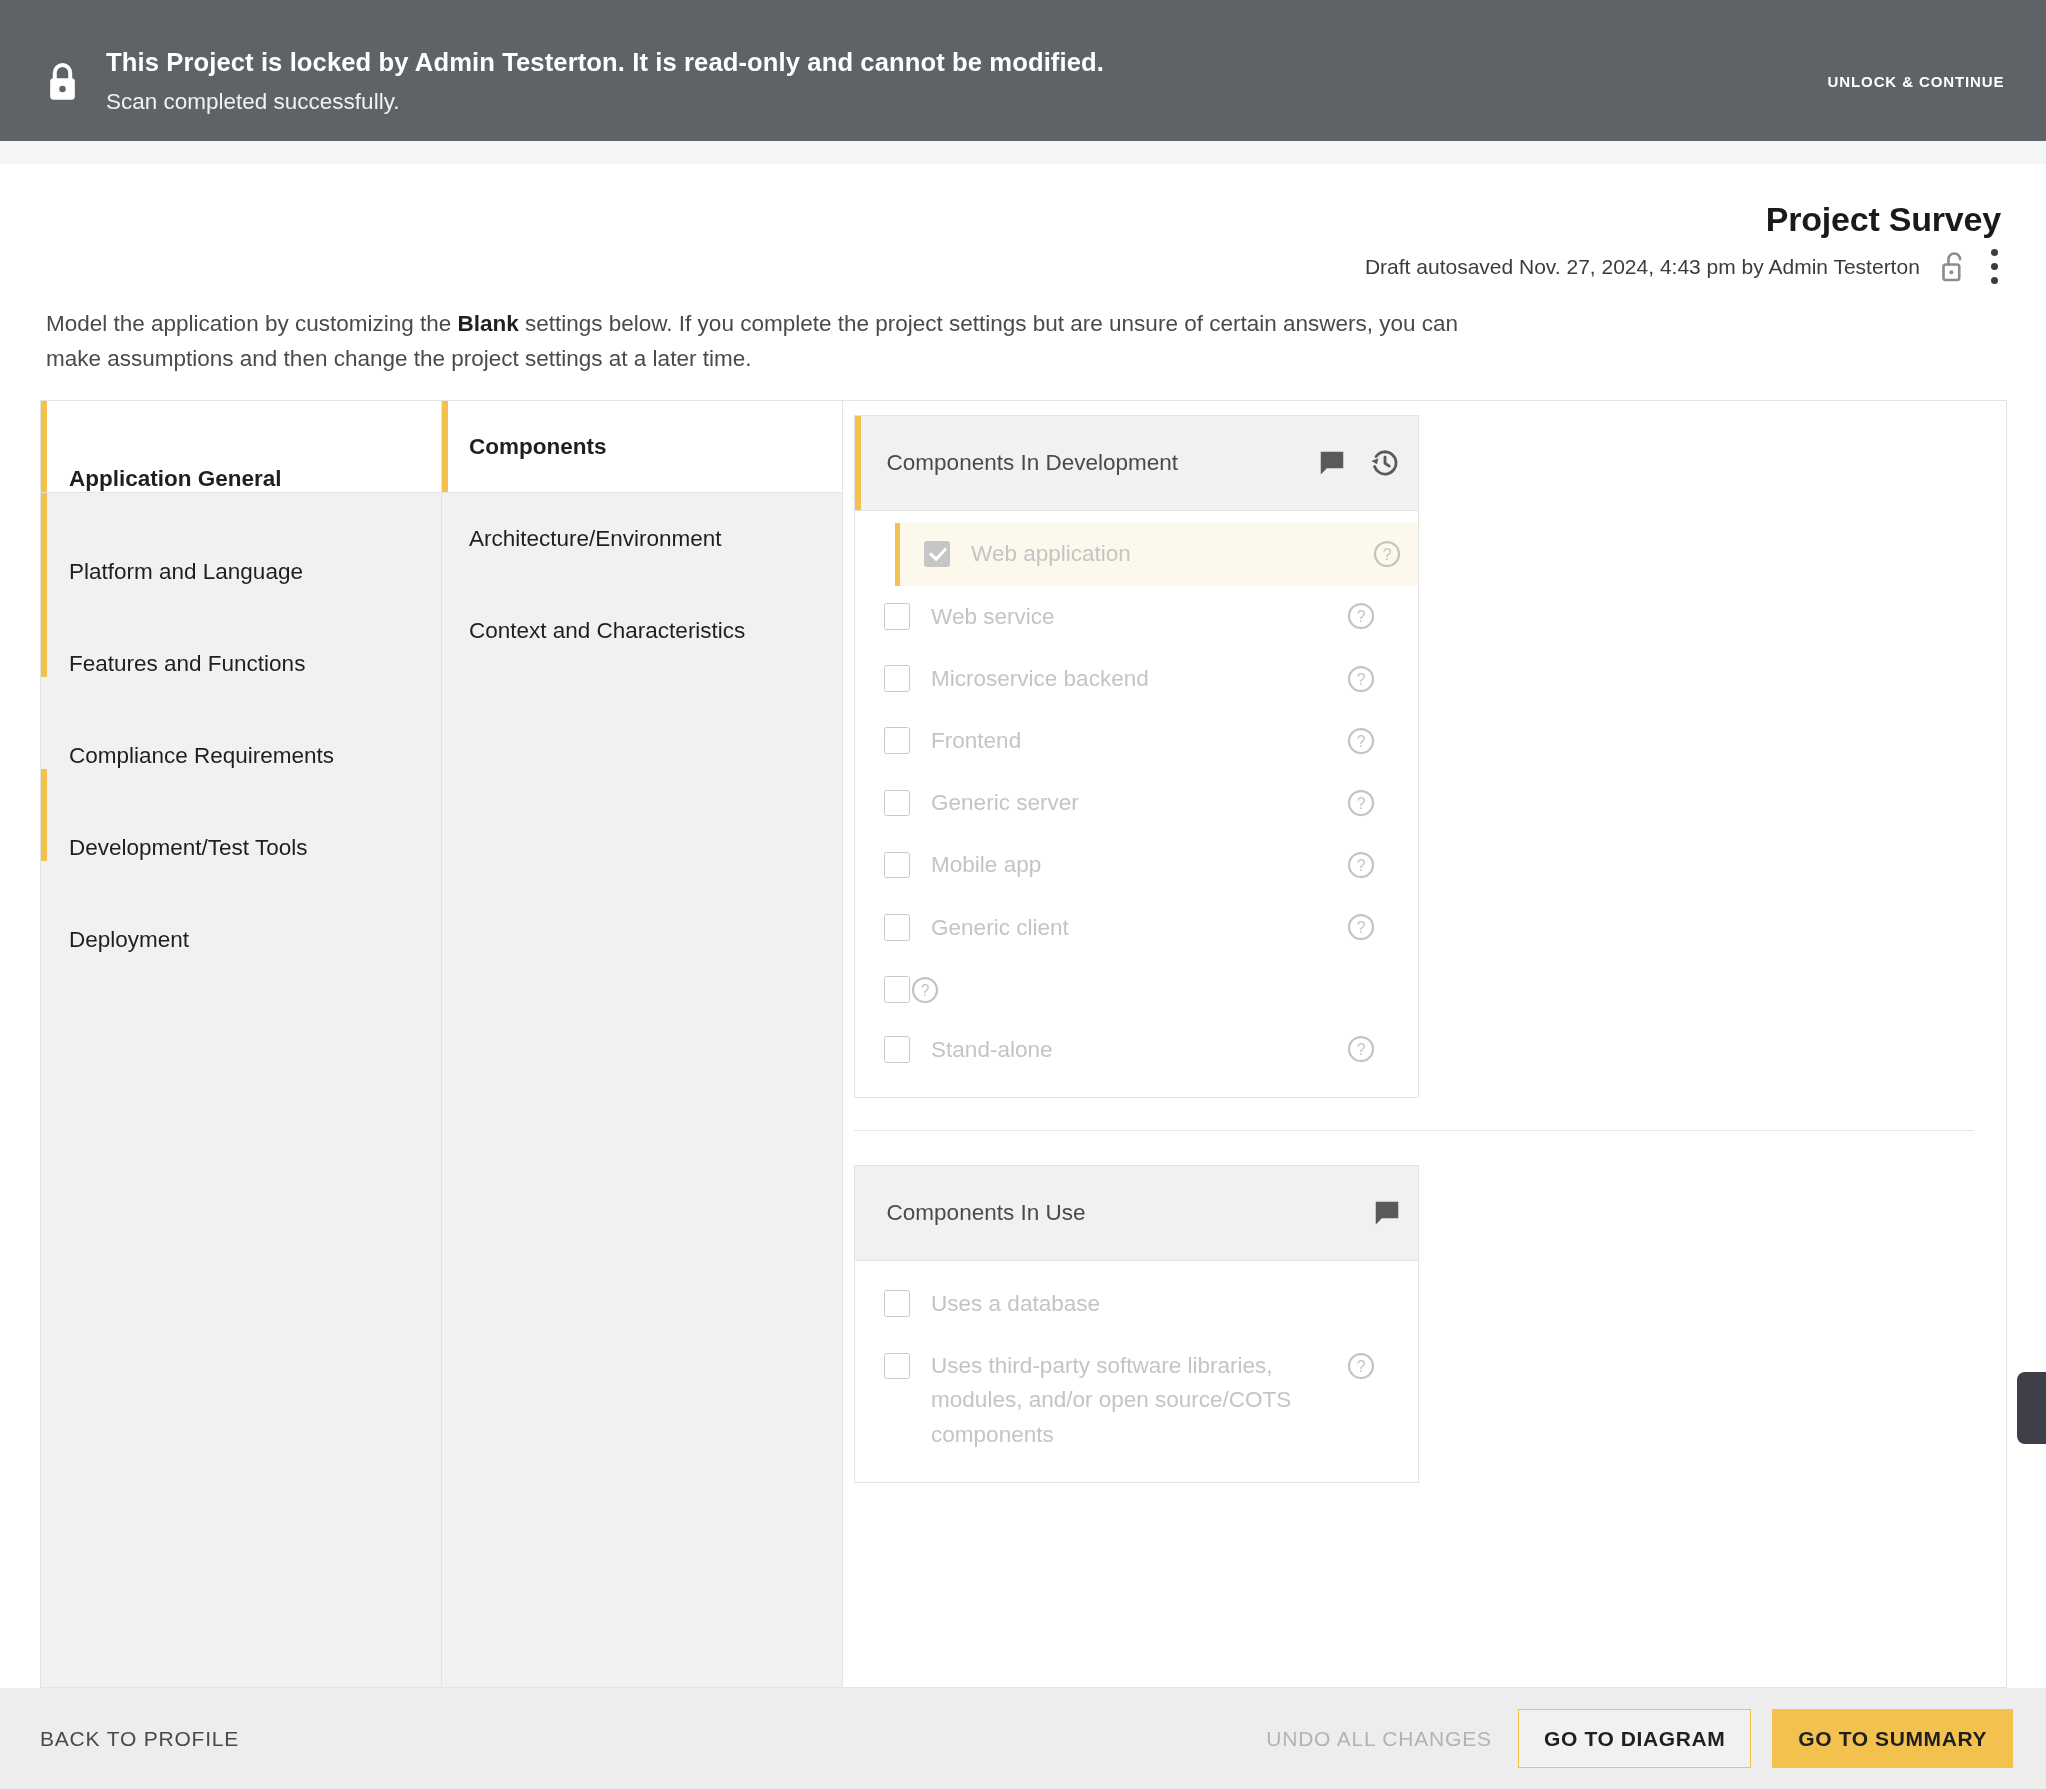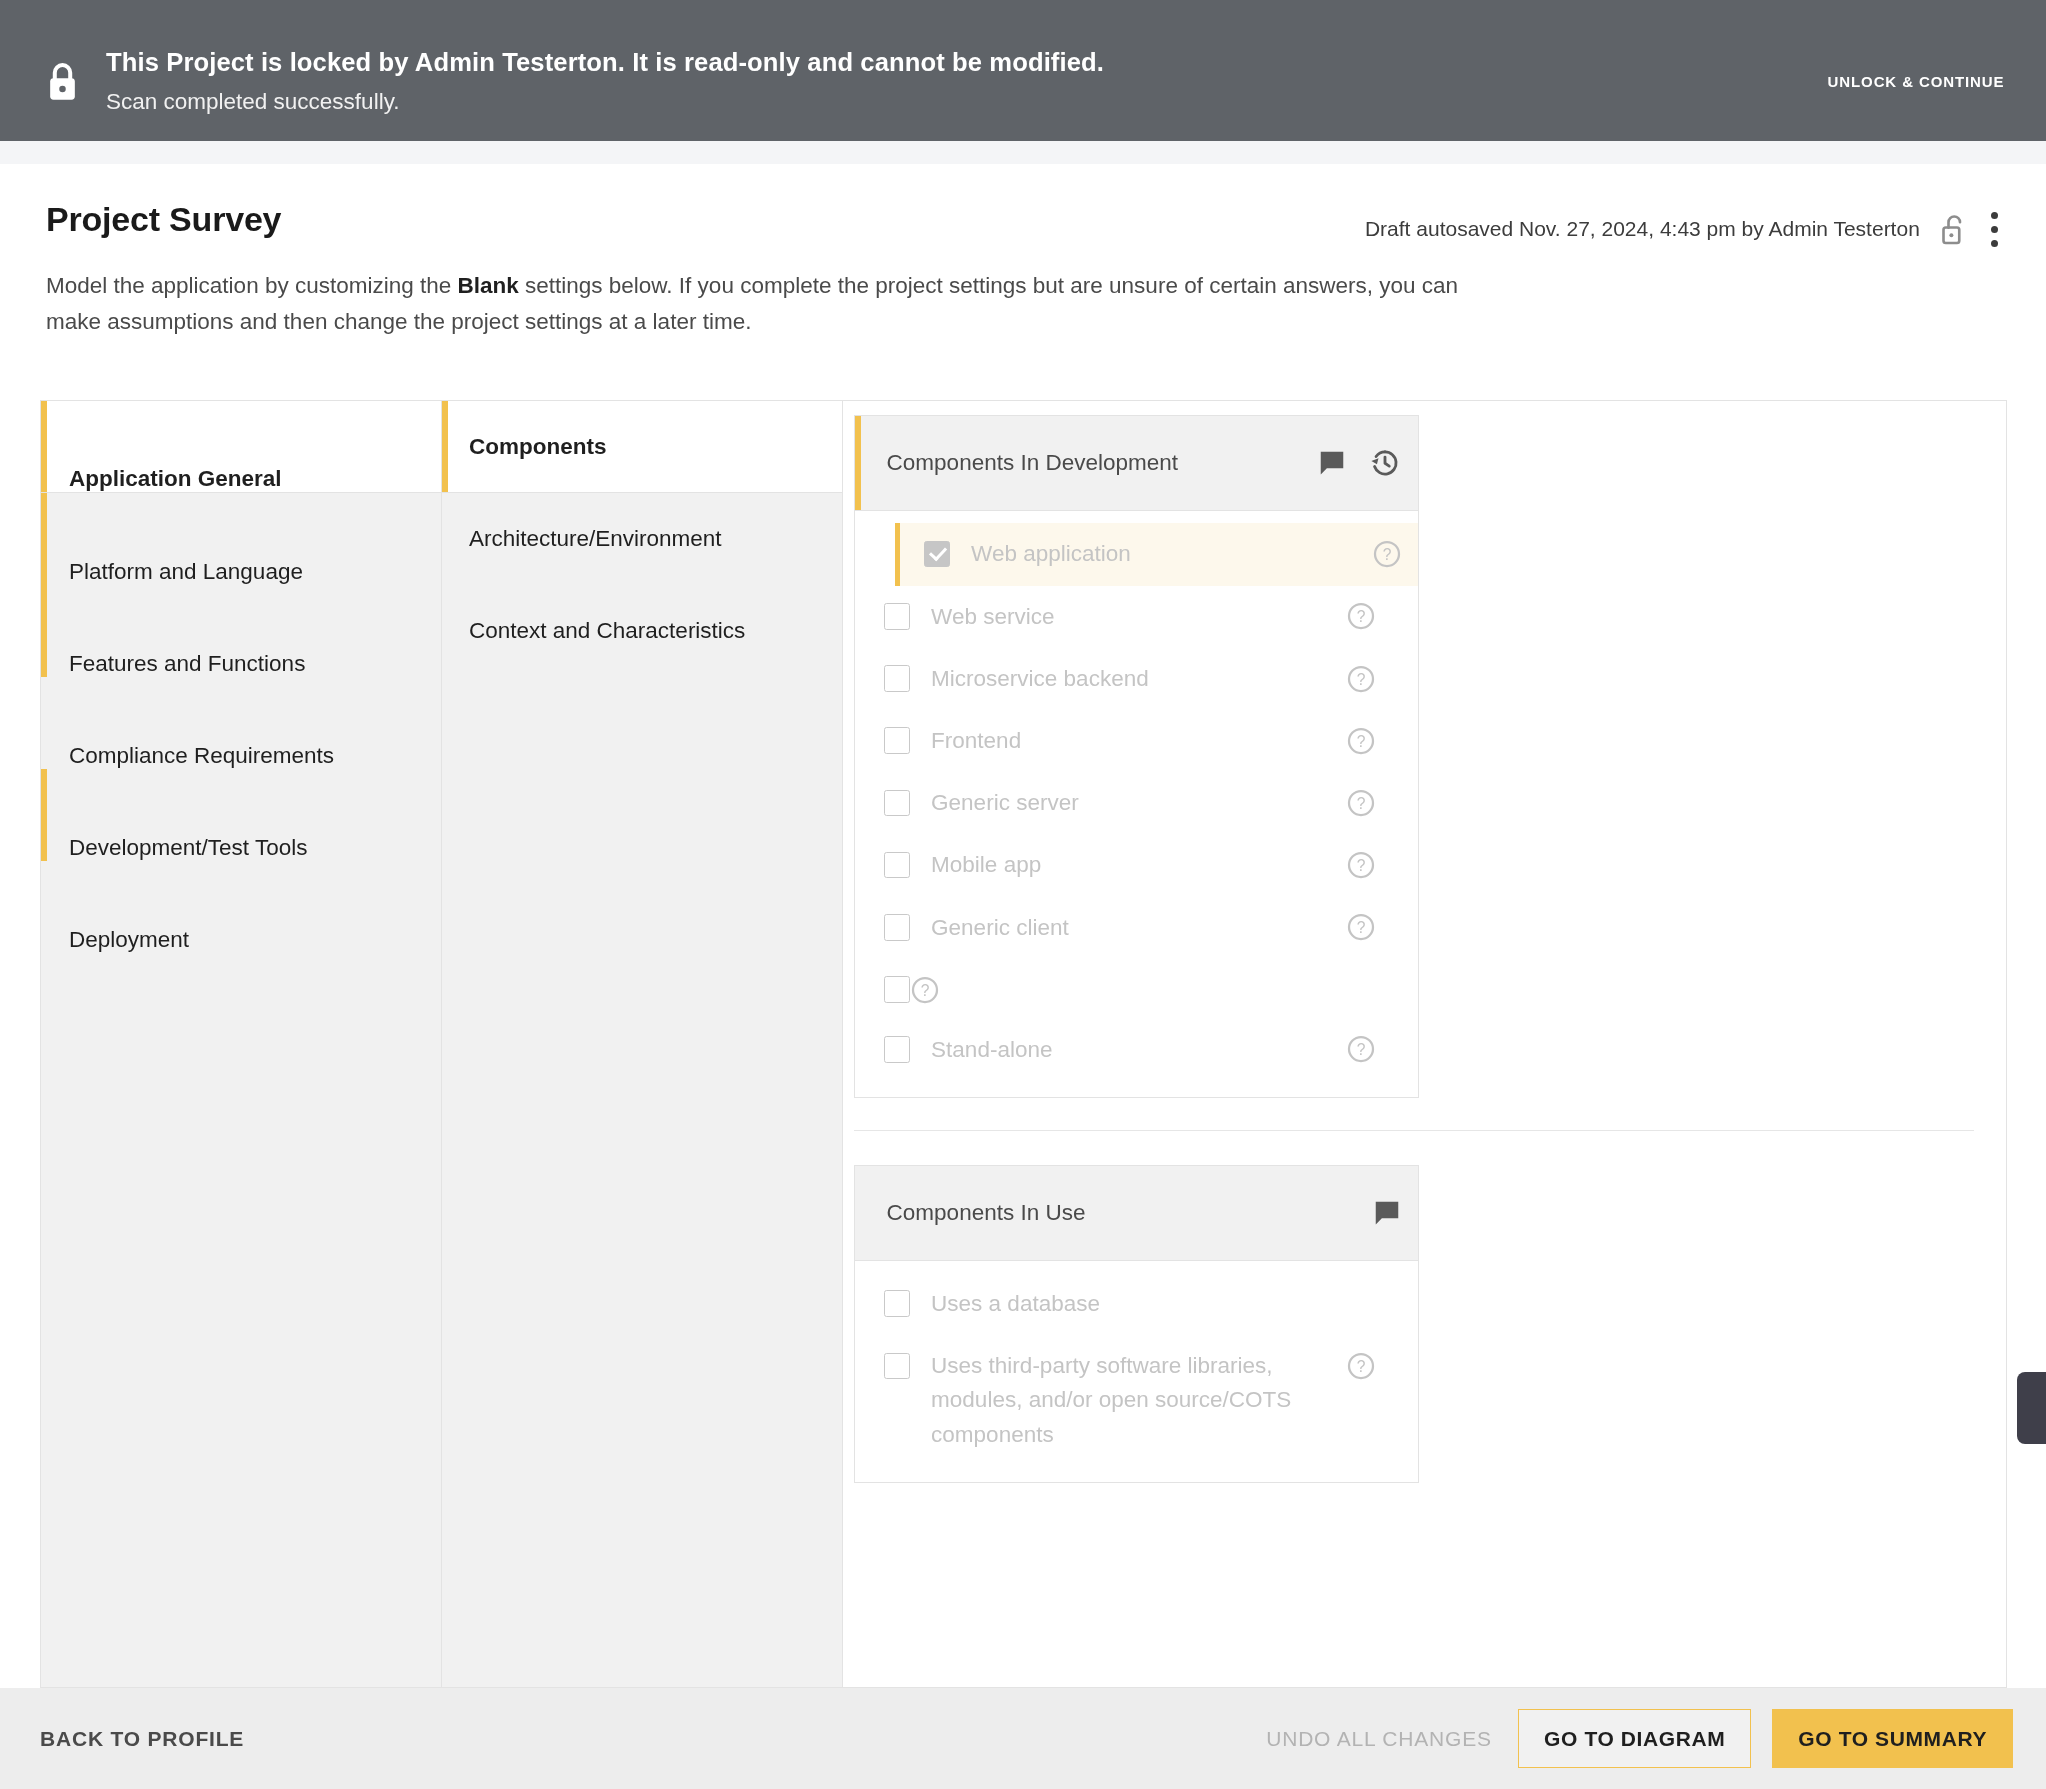--- a/index.html
+++ b/index.html
@@ -77,22 +77,23 @@
   
   .title-area {
     position: absolute;
     left: 0; top: 164px;
     width: 2047px;
     padding: 37px 46px 0 46px;
     background: #ffffff;
   }
   .title-row {
     display: flex;
-    align-items: flex-start;
+    align-items: flex-end;
     justify-content: space-between;
+    flex-direction: column;
   }
   .page-title {
     font-size: 34px;
     font-weight: 700;
     color: #1a1a1a;
     letter-spacing: -0.2px;
     line-height: 1.1;
   }
   .title-right {
     display: flex;
@@ -322,21 +323,21 @@
     width: 2047px; height: 101px;
     background: #ededed;
     display: flex;
     align-items: center;
     padding: 0 34px 0 40px;
   }
   .back-to-profile {
     font-size: 21px;
     color: #4a4a4a;
     letter-spacing: 0.8px;
-    font-weight: 700;
+    font-weight: 400;
     cursor: pointer;
   }
   .footer-right {
     margin-left: auto;
     display: flex;
     align-items: center;
     gap: 21px;
   }
   .undo-all {
     font-size: 21px;

